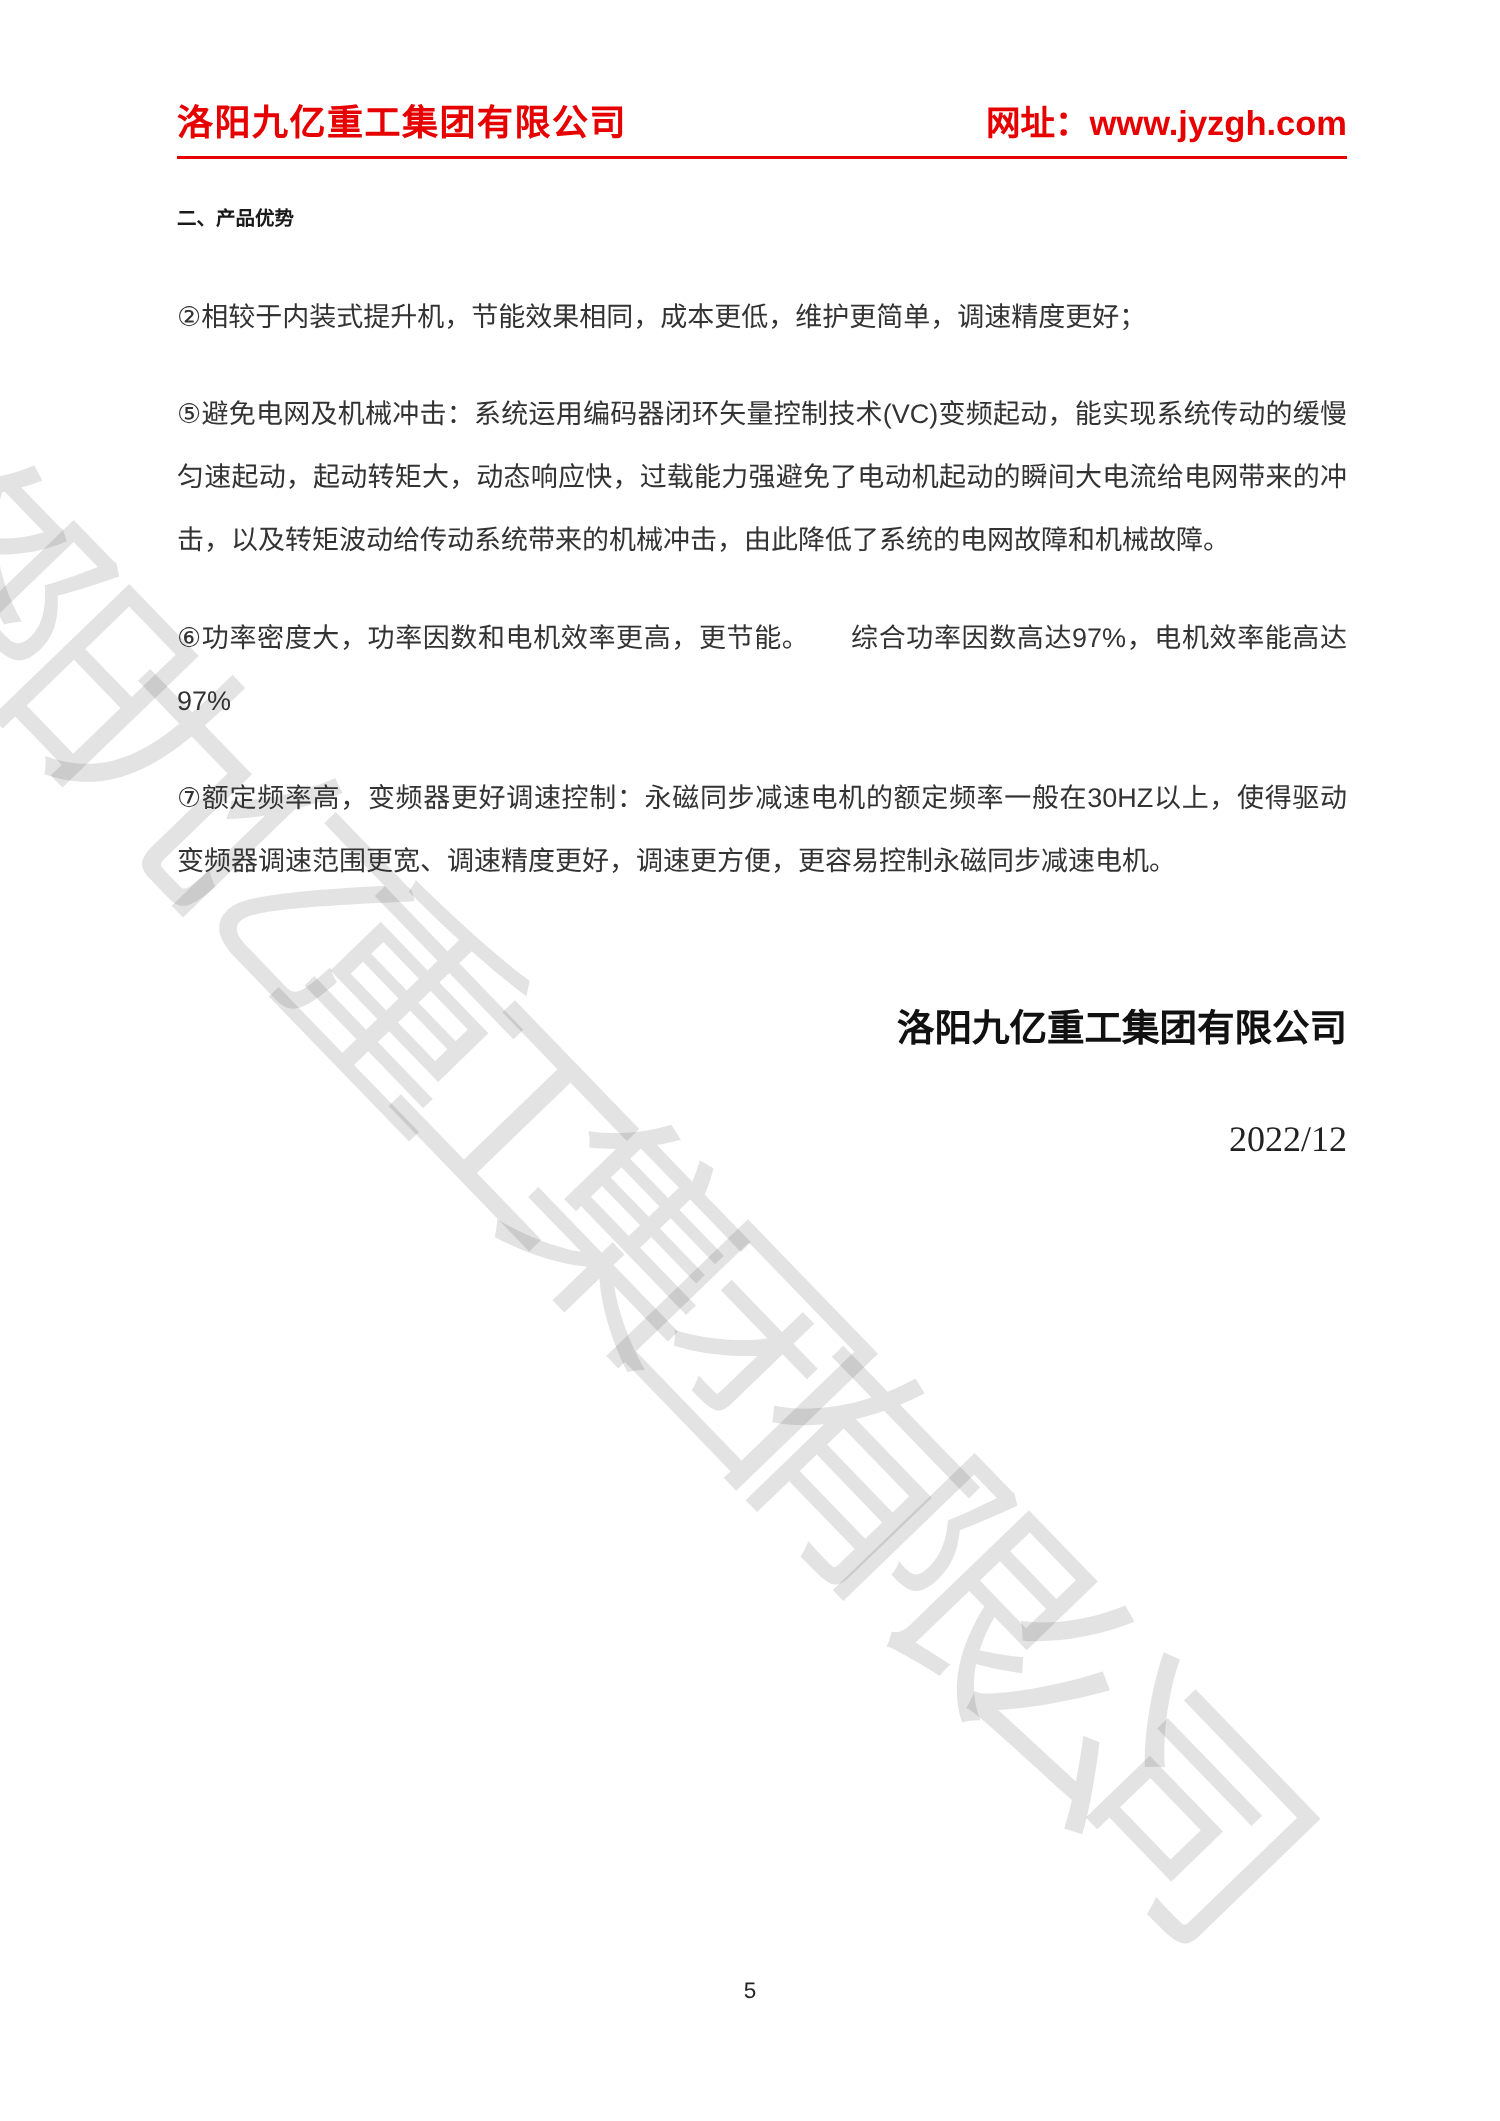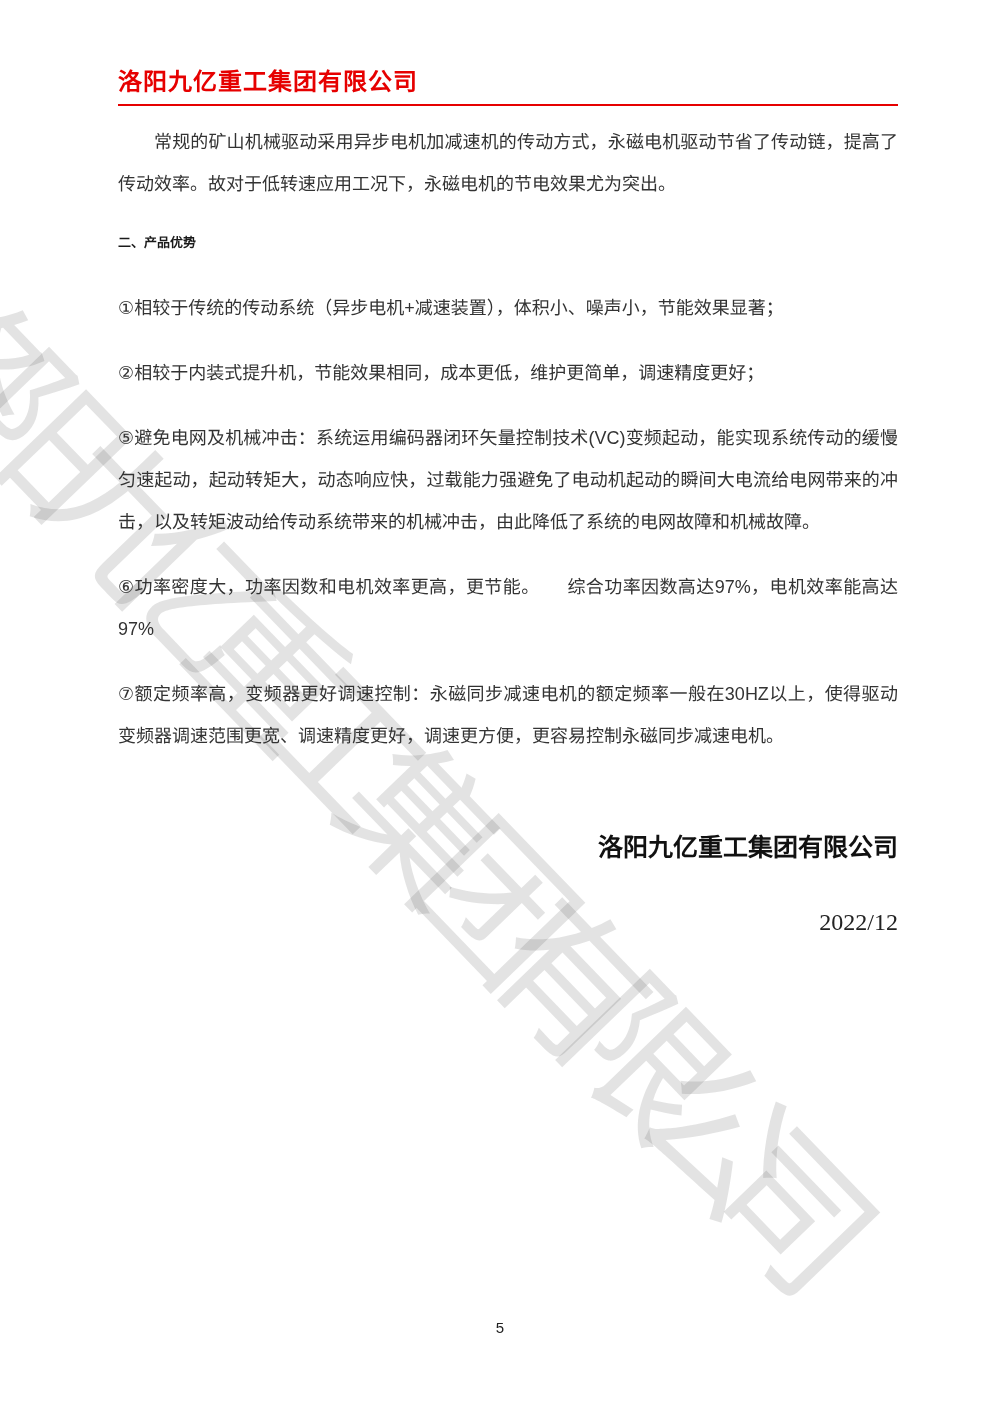--- a/index.html
+++ b/index.html
@@ -102,28 +102,27 @@
 </style>
 </head>
 <body>
 
 <div class="page">
 
   <div class="watermark">洛阳九亿重工集团有限公司</div>
 
   <div class="header">
     <span class="header-left">洛阳九亿重工集团有限公司</span>
+    <span class="header-right">网址：www.jyzgh.com</span>
   </div>
 
   <div class="content">
-    <p class="intro">常规的矿山机械驱动采用异步电机加减速机的传动方式，永磁电机驱动节省了传动链，提高了传动效率。故对于低转速应用工况下，永磁电机的节电效果尤为突出。</p>
 
     <h2 class="section-heading">二、产品优势</h2>
 
-    <p class="adv">①相较于传统的传动系统（异步电机+减速装置），体积小、噪声小，节能效果显著；</p>
     <p class="adv">②相较于内装式提升机，节能效果相同，成本更低，维护更简单，调速精度更好；</p>
     <p class="adv">⑤避免电网及机械冲击：系统运用编码器闭环矢量控制技术(VC)变频起动，能实现系统传动的缓慢匀速起动，起动转矩大，动态响应快，过载能力强避免了电动机起动的瞬间大电流给电网带来的冲击，以及转矩波动给传动系统带来的机械冲击，由此降低了系统的电网故障和机械故障。</p>
     <p class="adv">⑥功率密度大，功率因数和电机效率更高，更节能。　　综合功率因数高达97%，电机效率能高达97%</p>
     <p class="adv">⑦额定频率高，变频器更好调速控制：永磁同步减速电机的额定频率一般在30HZ以上，使得驱动变频器调速范围更宽、调速精度更好，调速更方便，更容易控制永磁同步减速电机。</p>
 
     <div class="signature">洛阳九亿重工集团有限公司</div>
 
     <div class="sign-date">2022/12</div>
   </div>
 

